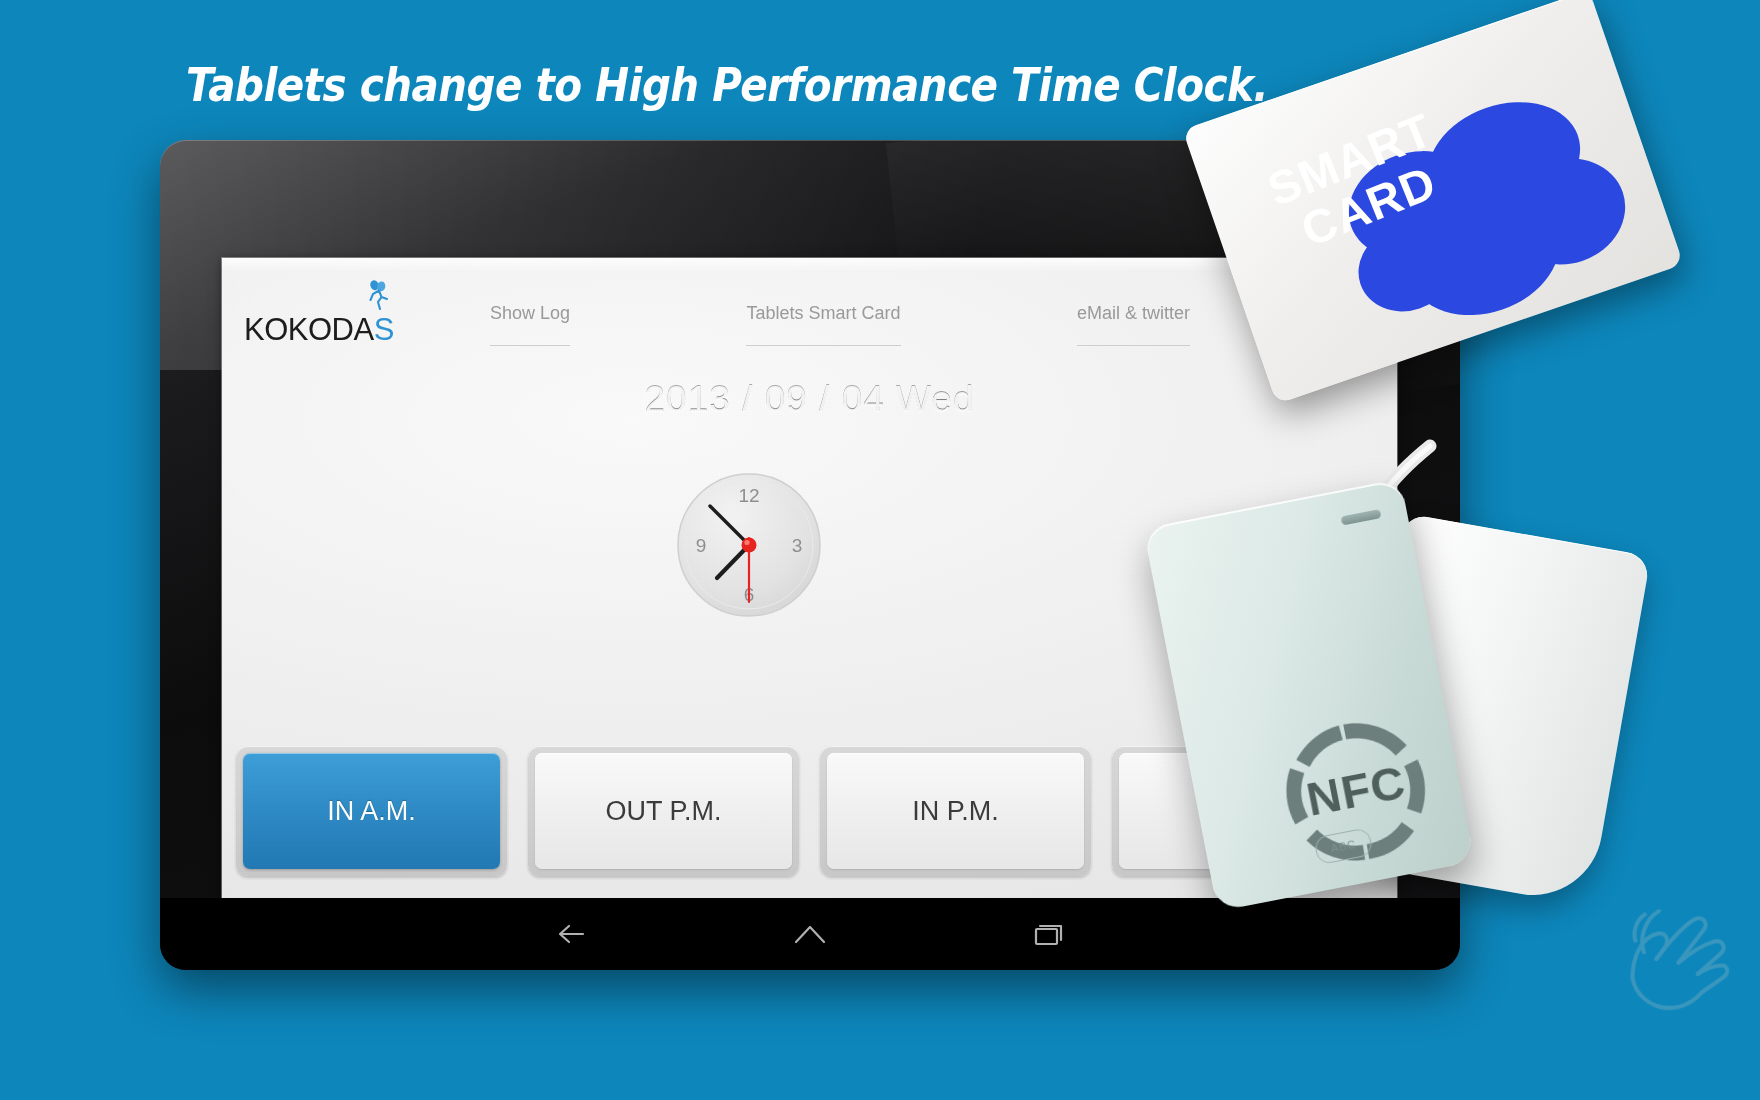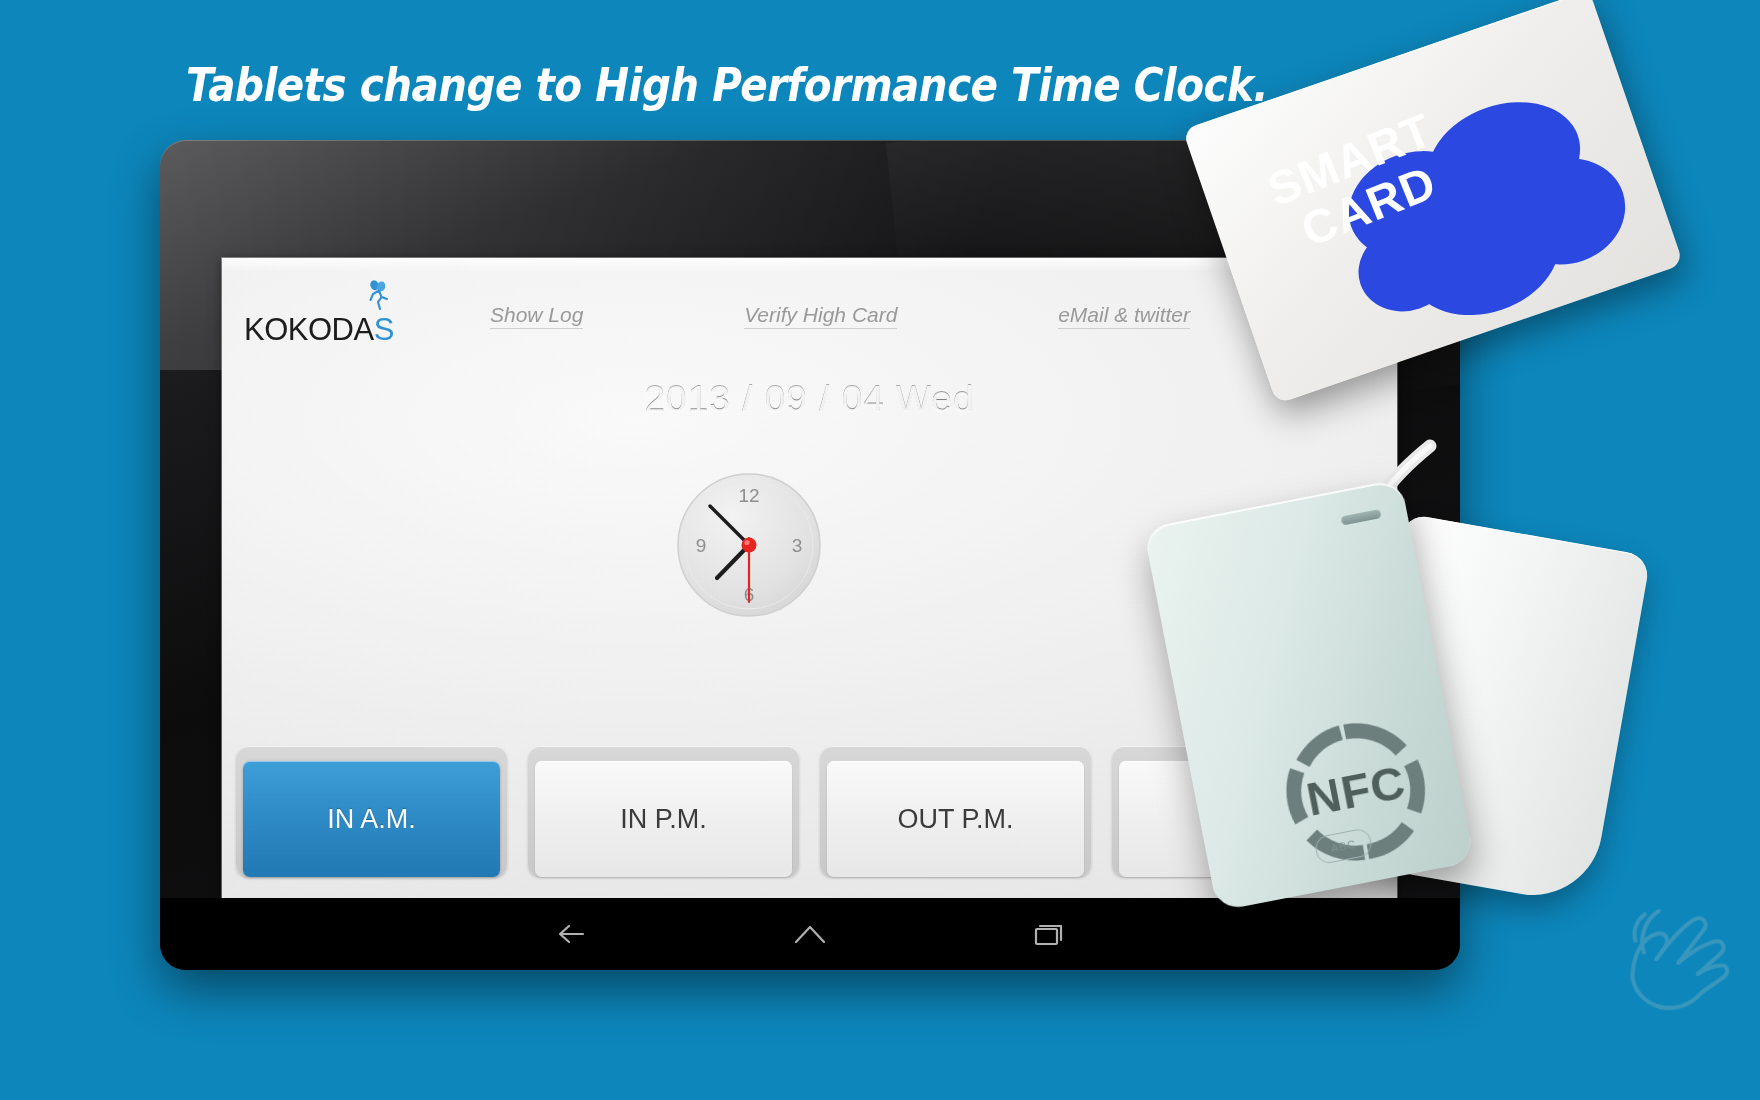--- a/index.html
+++ b/index.html
@@ -65,23 +65,23 @@
     font-size:31px;letter-spacing:-0.5px;color:#1c1c1c;
     font-family:"Liberation Sans", sans-serif;font-weight:400;line-height:1;
   }
   .logo-text .s{color:#2e93d6;}
 
   .navlinks{
     position:absolute;left:268px;top:44px;width:700px;
     display:flex;justify-content:space-between;align-items:flex-start;
   }
   .navlink{
-    font-size:21px;color:#9a9a9a;line-height:1.25;
-    border-bottom:1px solid #cfcfcf;padding-bottom:0;
-    white-space:nowrap;cursor:pointer;font-style:italic;
+    font-size:18px;color:#9a9a9a;line-height:1.25;
+    border-bottom:1px solid #cfcfcf;padding-bottom:20px;
+    white-space:nowrap;cursor:pointer;
   }
 
   
   .date-line{
     position:absolute;left:0;top:120px;width:100%;text-align:center;
     font-size:37px;letter-spacing:1px;font-weight:400;
     color:#8a8a8a;
     background:linear-gradient(180deg,#b9b9b9 0%,#7e7e7e 55%,#9a9a9a 100%);
     -webkit-background-clip:text;background-clip:text;
     -webkit-text-fill-color:transparent;
@@ -116,21 +116,20 @@
     box-shadow:0 2px 3px rgba(0,0,0,.18), inset 0 1px 0 rgba(255,255,255,.75);
     cursor:pointer;
   }
   .punch-inner{
     width:100%;height:100%;border-radius:7px;
     display:flex;align-items:center;justify-content:center;
     font-size:27px;color:#3b3b3b;
     background:linear-gradient(180deg,#fbfbfb 0%,#f0f0f0 55%,#e9e9e9 100%);
     box-shadow:inset 0 1px 0 rgba(255,255,255,.95), 0 1px 2px rgba(0,0,0,.12);
     white-space:nowrap;
-    margin-top:8px;
   }
   .punch-btn.active .punch-inner{
     background:linear-gradient(180deg,#3e9fd8 0%,#2d8ac6 50%,#2179b4 100%);
     color:#ffffff;
     text-shadow:0 -1px 1px rgba(0,0,0,.28);
     box-shadow:inset 0 1px 0 rgba(255,255,255,.45), 0 1px 3px rgba(0,0,0,.25);
   }
 
   
   .navbar{
@@ -216,21 +215,21 @@
               <ellipse cx="6.5" cy="5.2" rx="4.1" ry="5" fill="#2e93d6" transform="rotate(-18 6.5 5.2)"></ellipse>
               <ellipse cx="13.2" cy="6.4" rx="4.1" ry="5" fill="#4aa6e2" transform="rotate(14 13.2 6.4)"></ellipse>
               <path d="M11 10.5 L13.5 17 L10 22 L12 29 M13.5 17 L19 19 M11 10.5 L5 14 L2.5 20" stroke="#2e93d6" stroke-width="2.1" fill="none" stroke-linecap="round"></path>
             </svg>
           </span>
           <span class="logo-text"><span>KOKODA</span><span class="s">S</span></span>
         </div>
 
         <div class="navlinks">
           <div class="navlink">Show Log</div>
-          <div class="navlink">Verify High Card</div>
+          <div class="navlink">Tablets Smart Card</div>
           <div class="navlink">eMail &amp; twitter</div>
         </div>
       </div>
 
       <div class="date-line">2013 / 09 / 04 Wed</div>
 
       <div class="clock-row">
         <span class="analog">
           <svg class="analog" viewBox="0 0 150 150" xmlns="http://www.w3.org/2000/svg">
             <defs>
@@ -256,24 +255,24 @@
             <circle cx="73" cy="72.5" r="2.6" fill="#ff7a73"></circle>
           </svg>
         </span>
       </div>
 
       <div class="btn-row">
         <div class="punch-btn active">
           <div class="punch-inner">IN A.M.</div>
         </div>
         <div class="punch-btn">
+          <div class="punch-inner">OUT P.M.</div>
+        </div>
+        <div class="punch-btn">
           <div class="punch-inner">IN P.M.</div>
-        </div>
-        <div class="punch-btn">
-          <div class="punch-inner">OUT P.M.</div>
         </div>
         <div class="punch-btn">
           <div class="punch-inner">IN O.T.</div>
         </div>
       </div>
     </div>
 
     <div class="navbar">
       <span>
         <svg width="46" height="32" viewBox="0 0 46 32" xmlns="http://www.w3.org/2000/svg">

